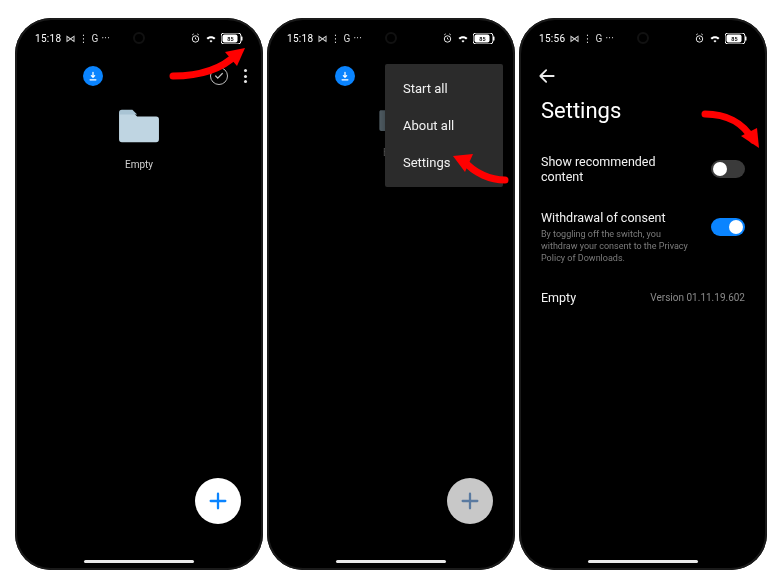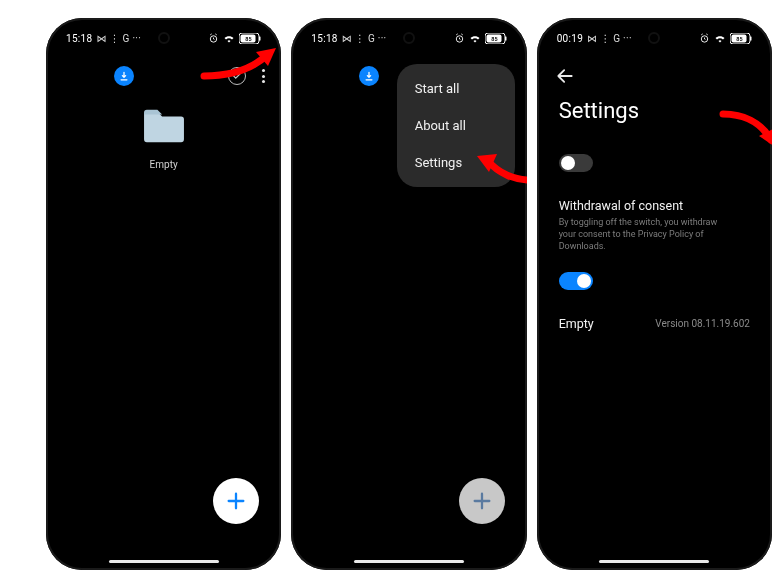--- a/index.html
+++ b/index.html
@@ -5,24 +5,23 @@
     * { margin: 0; padding: 0; box-sizing: border-box; }
     body {
       background: #fff;
       font-family: -apple-system, Roboto, "Helvetica Neue", Arial, sans-serif;
       width: 782px;
       height: 587px;
       position: relative;
     }
     .stage {
       display: flex;
-      gap: 10px;
+      gap: 4px;
       padding: 18px 10px;
       justify-content: center;
-      margin-left: 36px;
     }
     .phone {
       width: 248px;
       height: 552px;
       background: #000;
       border-radius: 36px;
       position: relative;
       overflow: hidden;
       box-shadow: 0 0 0 2px #1a1a1a inset;
     }
@@ -129,21 +128,21 @@
     .fab.grey  { background: #c8c8c8; }
     .fab svg   { width: 22px; height: 22px; }
 
     
     .popup {
       position: absolute;
       top: 46px;
       right: 12px;
       width: 118px;
       background: #2b2b2b;
-      border-radius: 20px;
+      border-radius: 2px;
       padding: 6px 0;
       box-shadow: 0 8px 20px rgba(0,0,0,.6);
       z-index: 30;
     }
     .popup-item {
       color: #f1f1f1;
       font-size: 13px;
       padding: 11px 18px;
     }
 
@@ -329,21 +328,21 @@
     </div>
 
     <div class="home-indicator"></div>
   </div>
 
   <div class="phone">
     <div class="camera-hole"></div>
 
     <div class="statusbar">
       <div class="left">
-        <span>00:19</span>
+        <span>15:56</span>
         <span style="opacity:.85">⋈ ⋮ G ···</span>
       </div>
       <div class="right">
         <svg width="11" height="11" viewBox="0 0 24 24" fill="none" stroke="#fff" stroke-width="2">
             <circle cx="12" cy="13" r="7"></circle>
             <path d="M12 10v3l2 1M5 4l3-2M19 4l-3-2"></path>
           </svg>
         <svg width="12" height="10" viewBox="0 0 24 18" fill="#fff">
             <path d="M12 18l-3-3c1.7-1.7 4.3-1.7 6 0l-3 3zm-6-6l-3-3c5-5 13-5 18 0l-3 3c-3.3-3.3-8.7-3.3-12 0z"></path>
           </svg>
@@ -365,39 +364,42 @@
     <div class="settings-title">Settings</div>
 
     <svg class="arrow" style="top:88px; left:180px;" width="64" height="46" viewBox="0 0 64 46">
       <path d="M6 8 C 26 8, 44 16, 54 34" stroke="#ff0000" stroke-width="7" fill="none" stroke-linecap="round"></path>
       <path d="M42 30 L60 42 L58 22 Z" fill="#ff0000"></path>
     </svg>
 
     <div class="settings-list">
 
       <div class="settings-row">
+        <div>
+          <div class="row-title">Show recommended content</div>
+        </div>
         <div class="toggle off">
             <div class="knob"></div>
           </div>
       </div>
 
-      <div class="settings-row" style="align-items:flex-start;flex-direction:column;">
+      <div class="settings-row" style="align-items:flex-start;">
         <div>
           <div class="row-title">Withdrawal of consent</div>
           <div class="row-sub">By toggling off the switch, you withdraw your consent to the Privacy Policy of Downloads.</div>
         </div>
         <div class="toggle on" style="flex:0 0 auto; margin-top:8px;">
             <div class="knob"></div>
           </div>
       </div>
 
 
       <div class="settings-row">
         <div class="row-title">Empty</div>
-        <div class="row-meta">Version 08.11.19.602</div>
+        <div class="row-meta">Version 01.11.19.602</div>
       </div>
 
     </div>
 
     <div class="home-indicator"></div>
   </div>
 
 </div>
 
 </body></html>

